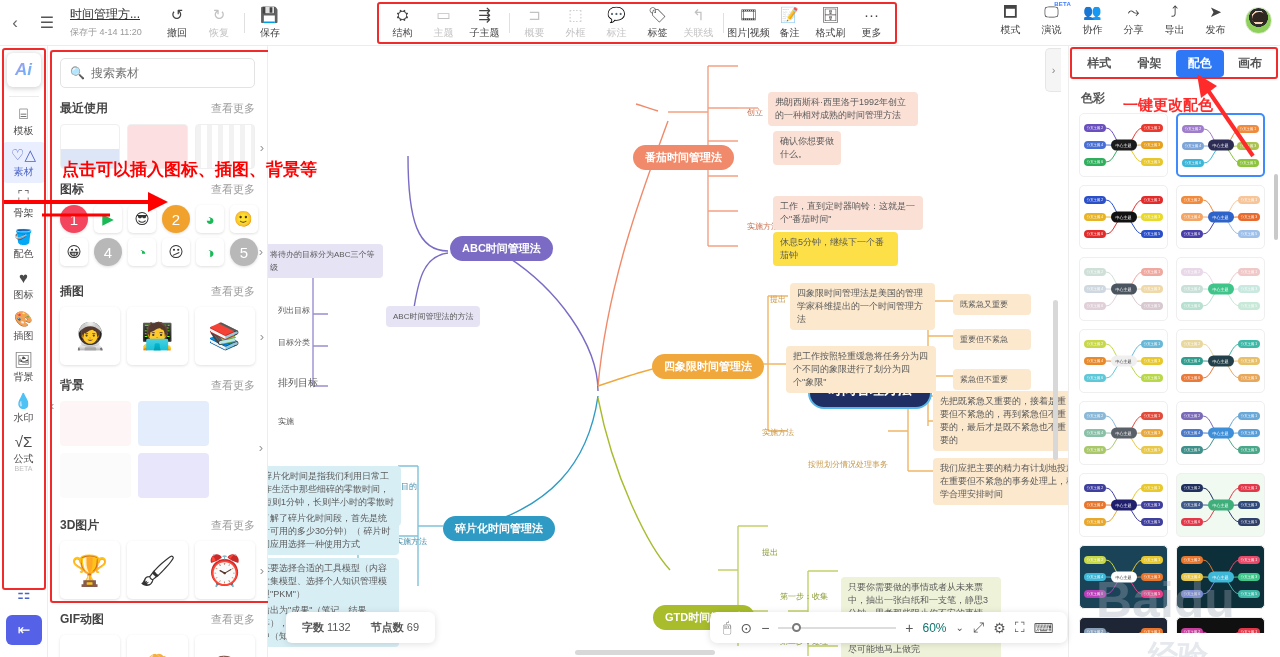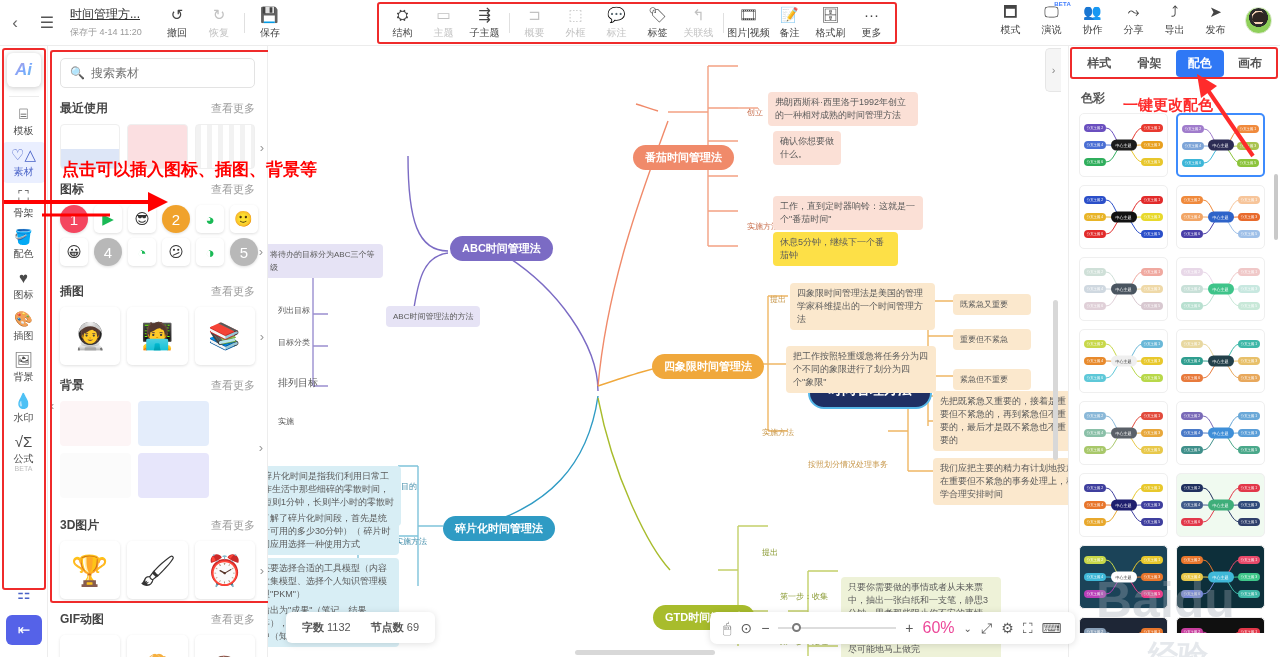--- a/index.html
+++ b/index.html
@@ -242,21 +242,21 @@
     position:absolute; left:710px; top:612px; background:#fff; border-radius:7px;
     box-shadow:0 1px 7px rgba(0,0,0,.13); padding:7px 13px; display:flex;
     align-items:center; gap:9px; font-size:12px; color:#555; z-index:5;
   }
   .zoombar .zi{ cursor:pointer; font-size:14px; color:#5a5a5a; }
   .slider{ width:118px; height:2px; background:#ddd; position:relative; cursor:pointer; }
   .slider .knob{
     position:absolute; left:14px; top:-4px; width:9px;height:9px;border-radius:50%;
     border:2px solid #7a7a7a; background:#fff;
   }
-  .zoom-val{ font-size:16px; color:#ec4899; }
+  .zoom-val{ font-size:12px; color:#0f766e; }
 
   
   .hscroll{
     position:absolute; left:575px; top:650px; width:140px; height:5px;
     background:#d8d8d8; border-radius:3px; cursor:pointer; z-index:5;
   }
 
   
   .wm{
     position:absolute; pointer-events:none; user-select:none;

